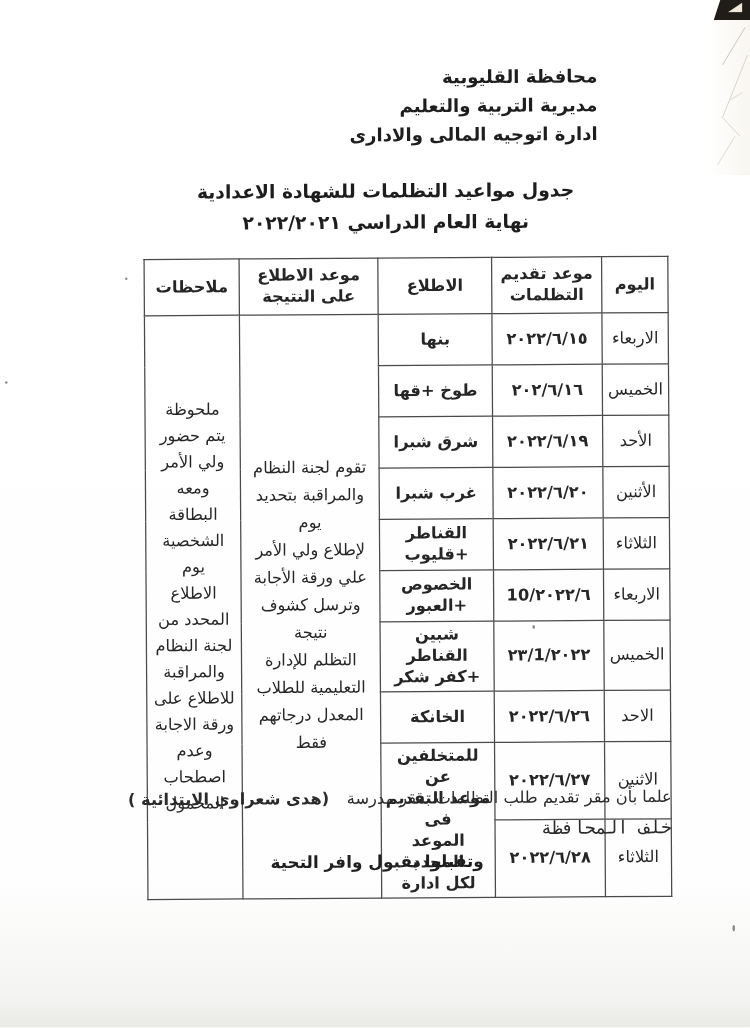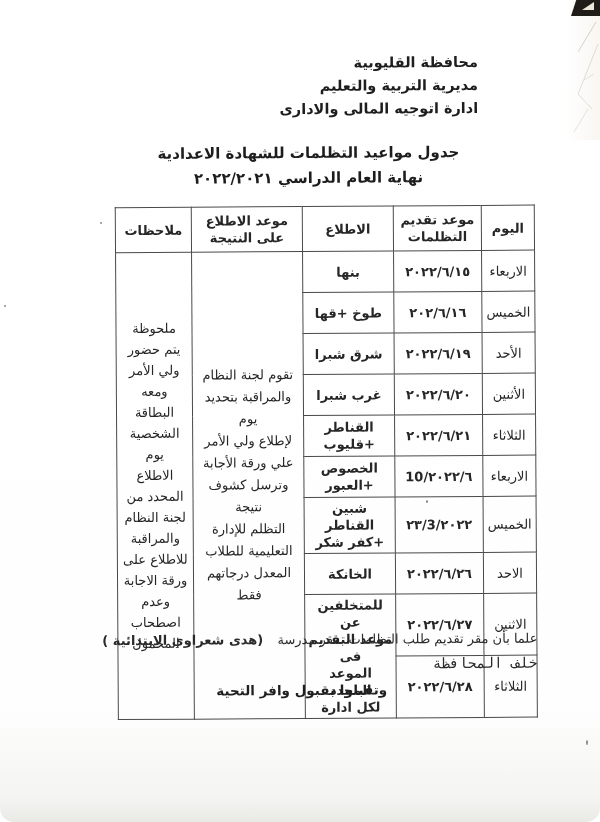--- a/index.html
+++ b/index.html
@@ -4,21 +4,20 @@
 <style>
   html,body{margin:0;padding:0;}
   body{
     width:600px;height:822px;position:relative;overflow:hidden;
     font-family:"DejaVu Sans",sans-serif;
     background:#ffffff;color:#222;
   }
   .page{
     position:absolute;inset:0;
     background:linear-gradient(180deg,#ffffff 0%,#fefefe 86%,#f4f4f2 97%,#e9e9e6 100%);
-    border-radius:14px;
   }
   .content{
     position:absolute;inset:0;
     transform:rotate(-0.35deg);
     direction:rtl;
     color:#232323;
   }
   
   .letterhead{
     position:absolute;top:52px;right:120px;
@@ -165,21 +164,21 @@
           <td class="admin-cell">القناطر +قليوب</td>
         </tr>
         <tr style="height:39px">
           <td class="day-cell">الاربعاء</td>
           <td class="date-cell">٢٠٢٢/٦/10</td>
           <td class="admin-cell">الخصوص
 +العبور</td>
         </tr>
         <tr style="height:39px">
           <td class="day-cell">الخميس</td>
-          <td class="date-cell">٢٠٢٢/3/٢٣</td>
+          <td class="date-cell">٢٠٢٢/1/٢٣</td>
           <td class="admin-cell">شبين القناطر
 +كفر شكر</td>
         </tr>
         <tr style="height:38px">
           <td class="day-cell">الاحد</td>
           <td class="date-cell">٢٠٢٢/٦/٢٦</td>
           <td class="admin-cell">الخانكة</td>
         </tr>
         <tr style="height:39px">
           <td class="day-cell">الاثنين</td>

